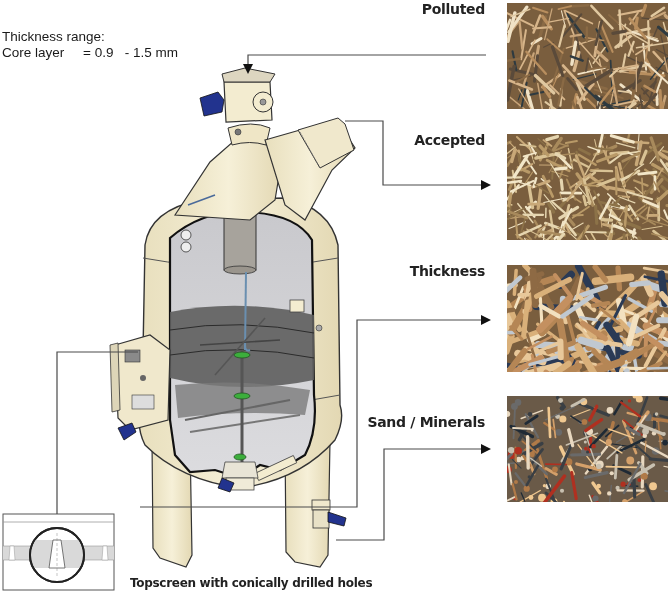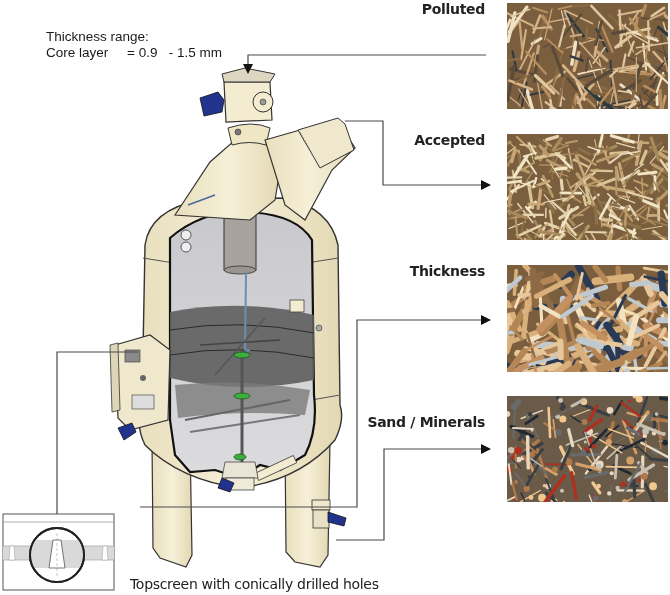--- a/index.html
+++ b/index.html
@@ -1,21 +1,21 @@
 <!DOCTYPE html>
 <html><head>
 <meta charset="utf-8">
 <style>
   html,body{margin:0;padding:0;background:#ffffff;}
   body{width:670px;height:595px;position:relative;overflow:hidden;font-family:"DejaVu Sans","Liberation Sans",sans-serif;}
   .abs{position:absolute;}
-  .thickness{left:2px;top:29px;font-size:13.5px;line-height:16px;color:#1a1a1a;font-family:"Liberation Sans",sans-serif;margin-left:44px;}
+  .thickness{left:2px;top:29px;font-size:13.5px;line-height:16px;color:#1a1a1a;font-family:"Liberation Sans",sans-serif;}
   .thickness div{white-space:pre;}
   .lbl{font-weight:bold;font-size:14px;color:#222;font-family:"DejaVu Sans",sans-serif;letter-spacing:-0.3px;text-align:right;width:120px;}
-  .caption{left:130px;top:576px;font-weight:normal;font-size:14px;color:#222;letter-spacing:-0.3px;white-space:nowrap;}
+  .caption{left:130px;top:576px;font-weight:bold;font-size:12px;color:#222;letter-spacing:-0.3px;white-space:nowrap;}
   .photo{left:507px;width:161px;overflow:hidden;}
   svg{position:absolute;left:0;top:0;}
 </style>
 </head>
 <body>
 
 <div class="abs thickness">
   <div>Thickness range:</div>
   <div>Core layer     = 0.9   - 1.5 mm</div>
 </div>

